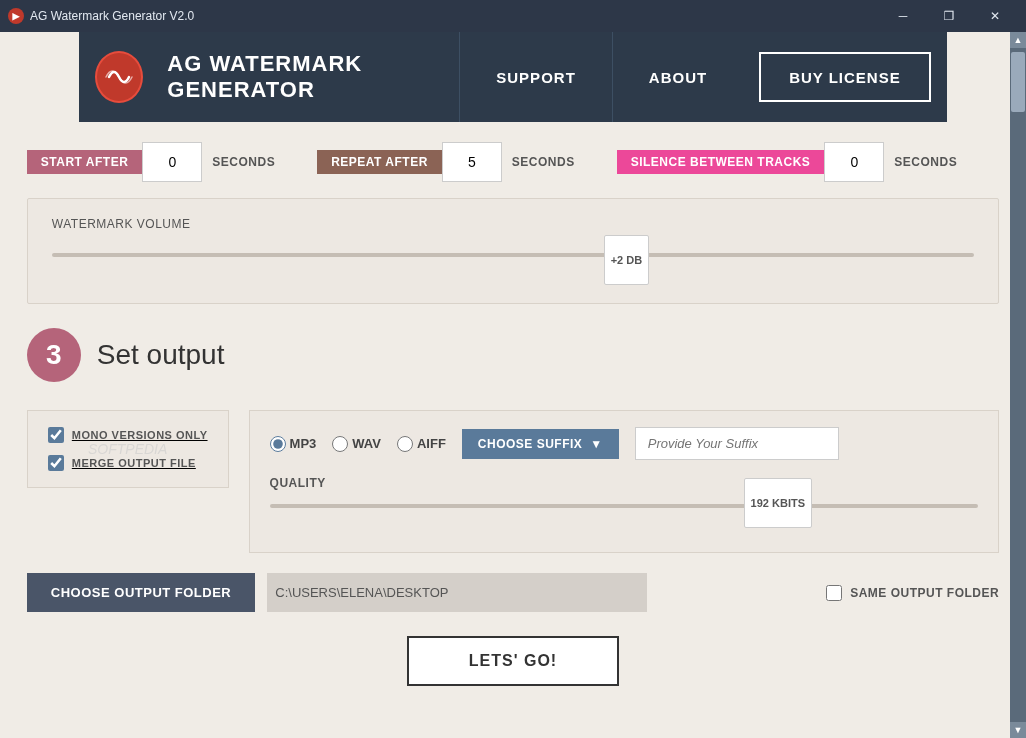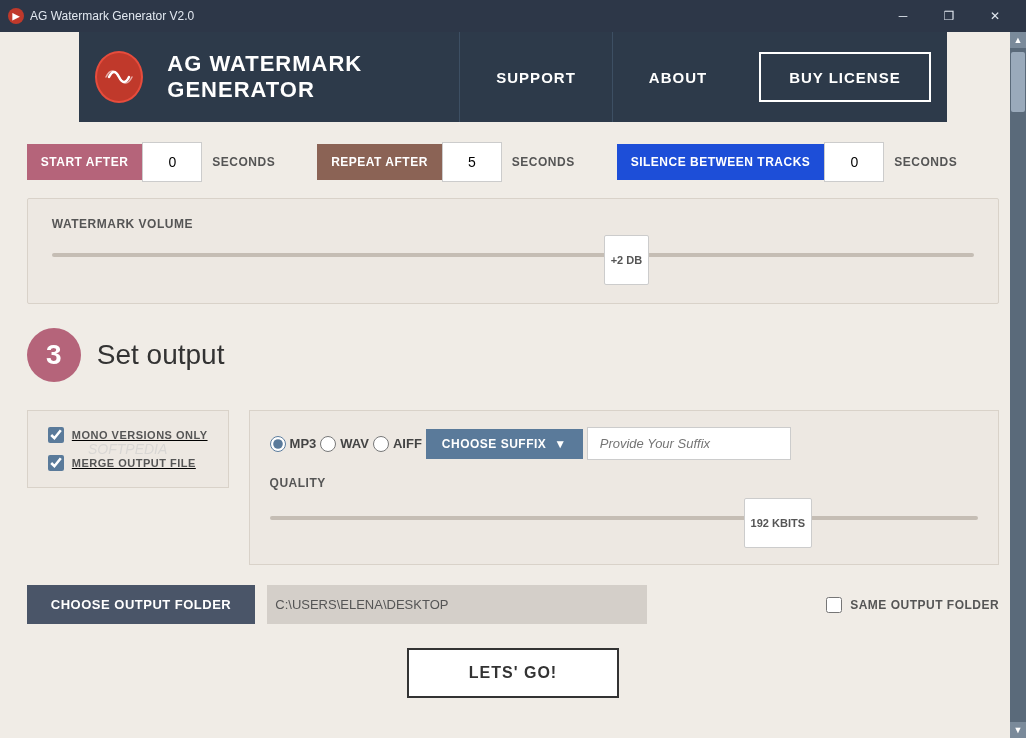--- a/index.html
+++ b/index.html
@@ -166,26 +166,26 @@
     }
 
     .control-label {
       padding: 10px 14px;
       font-size: 12px;
       font-weight: 700;
       letter-spacing: 0.5px;
       color: white;
       display: flex;
       align-items: center;
-      height: 36px;
+      height: 24px;
       white-space: nowrap;
     }
     .label-pink { background: #b5647a; }
     .label-brown { background: #8b6355; }
-    .label-tan { background: #1d4ed8; }
+    .label-tan { background: #ec4899; }
 
     .control-input {
       width: 60px;
       height: 40px;
       border: 1px solid #ccc;
       background: white;
       text-align: center;
       font-size: 14px;
       outline: none;
       padding: 0 8px;
@@ -202,21 +202,21 @@
 
     
     .slider-section {
       background: #ede8e2;
       border: 1px solid #d9d2c9;
       padding: 18px 24px;
       border-radius: 2px;
     }
     .slider-label {
       font-size: 12px;
-      font-weight: 700;
+      font-weight: 400;
       color: #555;
       letter-spacing: 0.5px;
       margin-bottom: 12px;
     }
     .slider-container {
       position: relative;
       padding-bottom: 24px;
     }
     .slider-value {
       position: absolute;
@@ -318,21 +318,21 @@
       padding: 16px 20px;
       flex: 1;
       display: flex;
       flex-direction: column;
       gap: 16px;
     }
 
     .format-row {
       display: flex;
       align-items: center;
-      gap: 4px;
+      gap: 16px;
       flex-wrap: wrap;
     }
 
     .radio-group {
       display: flex;
       align-items: center;
       gap: 4px;
       cursor: pointer;
     }
     .radio-group input[type="radio"] {
@@ -370,21 +370,21 @@
       font-size: 13px;
       color: #888;
       min-width: 160px;
       outline: none;
       font-style: italic;
     }
 
     .quality-row {
       display: flex;
       flex-direction: column;
-      gap: 16px;
+      gap: 4px;
     }
     .quality-label {
       font-size: 12px;
       font-weight: 700;
       color: #555;
       letter-spacing: 0.5px;
     }
 
     
     .folder-row {
@@ -583,21 +583,21 @@
           <button class="suffix-dropdown">
             <span>CHOOSE SUFFIX</span>
             <span>▼</span>
           </button>
           <input class="suffix-input" type="text" placeholder="Provide Your Suffix" style="">
         </div>
         <div class="quality-row">
           <div class="quality-label">QUALITY</div>
           <div class="slider-container relative">
             <input type="range" min="0" max="100" value="70" style="">
-            <div class="slider-value" style="left: calc(70% - 22px); bottom: 0;">192 KBITS</div>
+            <div class="slider-value" style="left: calc(70% - 22px); bottom: 8px;">192 KBITS</div>
           </div>
         </div>
       </div>
     </div>
 
     <div class="folder-row">
       <button class="folder-btn">CHOOSE OUTPUT FOLDER</button>
       <input class="folder-path" type="text" value="C:\USERS\ELENA\DESKTOP" style="">
       <div class="same-folder-row">
         <input type="checkbox" style="">

